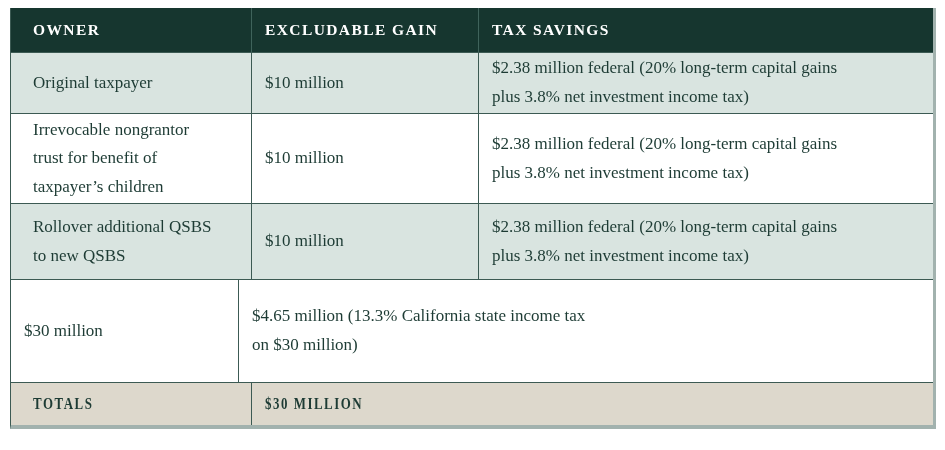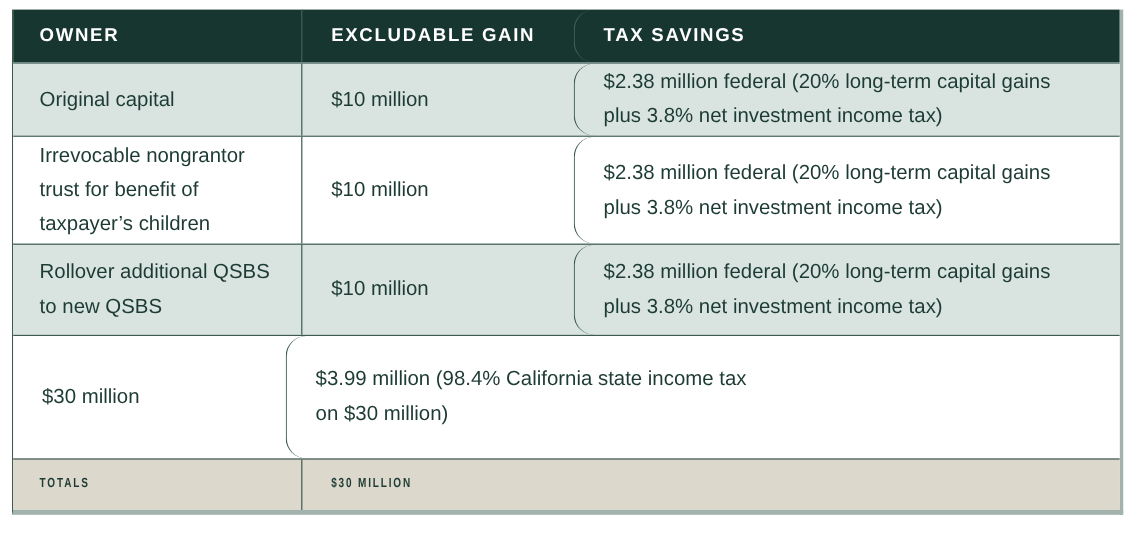--- a/index.html
+++ b/index.html
@@ -15,64 +15,65 @@
   }
   *{margin:0;padding:0;box-sizing:border-box;}
   html,body{width:945px;height:450px;background:#FFFFFF;overflow:hidden;
     font-family:"Liberation Sans","DejaVu Sans",sans-serif;}
   .tbl{
     position:absolute;left:10px;top:8px;width:926px;
     border-left:1px solid var(--inner-border);
     border-right:3px solid var(--outer-border);
     border-bottom:4px solid var(--outer-border);
     background:#fff;
+    font-family:Liberation Serif, serif;
   }
   .row{display:flex;width:100%;}
   .row + .row{border-top:1px solid var(--inner-border);}
   .cell{display:flex;align-items:center;box-sizing:border-box;
-    padding-left:24px;padding-right:20px;
+    padding-left:13px;padding-right:20px;
     color:var(--body-text);font-size:17px;line-height:1.68;
     white-space:pre-line;}
   .c1{width:240px;padding-left:22px;}
   .c2{width:227px;}
-  .c3{flex:1;border-radius:17px;}
+  .c3{flex:1;}
   .cell + .cell{border-left:1px solid var(--inner-border);}
 
   
   .row-header{background:var(--header-bg);height:44px;}
   .row-header .cell{color:var(--header-text);font-size:15.5px;font-weight:600;
     letter-spacing:1.4px;text-transform:uppercase;line-height:1.2;}
   .row-header .cell + .cell{border-left:1px solid var(--header-sep);}
 
   
   .row-r0{background:var(--row-alt-bg);height:61px;}
   .row-r1{background:var(--row-bg);height:90px;}
   .row-r2{background:var(--row-alt-bg);height:76px;}
   .row-r3{background:var(--row-bg);height:103px;}
 
   
   .row-totals{background:var(--totals-bg);height:43px;}
-  .row-totals .cell{font-size:11px;line-height:1.2;}
+  .row-totals .cell{font-size:17px;line-height:1.2;}
   .row-totals .cond{display:inline-block;transform:scaleX(.76);
     transform-origin:0 50%;font-weight:600;letter-spacing:2px;
     white-space:nowrap;color:var(--body-text);}
 </style>
 </head>
 <body>
 
 <div class="tbl">
 
   <div class="row row-header">
     <div class="cell c1">OWNER</div>
     <div class="cell c2">EXCLUDABLE GAIN</div>
     <div class="cell c3">TAX SAVINGS</div>
   </div>
 
   <div class="row row-r0">
-    <div class="cell c1">Original capital</div>
+    <div class="cell c1">Original taxpayer</div>
     <div class="cell c2">$10 million</div>
     <div class="cell c3">$2.38 million federal (20% long-term capital gains
 plus 3.8% net investment income tax)</div>
   </div>
 
   <div class="row row-r1">
     <div class="cell c1">Irrevocable nongrantor
 trust for benefit of
 taxpayer’s children</div>
     <div class="cell c2">$10 million</div>
@@ -83,21 +84,21 @@
   <div class="row row-r2">
     <div class="cell c1">Rollover additional QSBS
 to new QSBS</div>
     <div class="cell c2">$10 million</div>
     <div class="cell c3">$2.38 million federal (20% long-term capital gains
 plus 3.8% net investment income tax)</div>
   </div>
 
   <div class="row row-r3">
     <div class="cell c2">$30 million</div>
-    <div class="cell c3">$3.99 million (98.4% California state income tax
+    <div class="cell c3">$4.65 million (13.3% California state income tax
 on $30 million)</div>
   </div>
 
   <div class="row row-totals">
     <div class="cell c1"><span class="cond">TOTALS</span></div>
     <div class="cell c2"><span class="cond">$30 MILLION</span></div>
   </div>
 
 </div>
 

